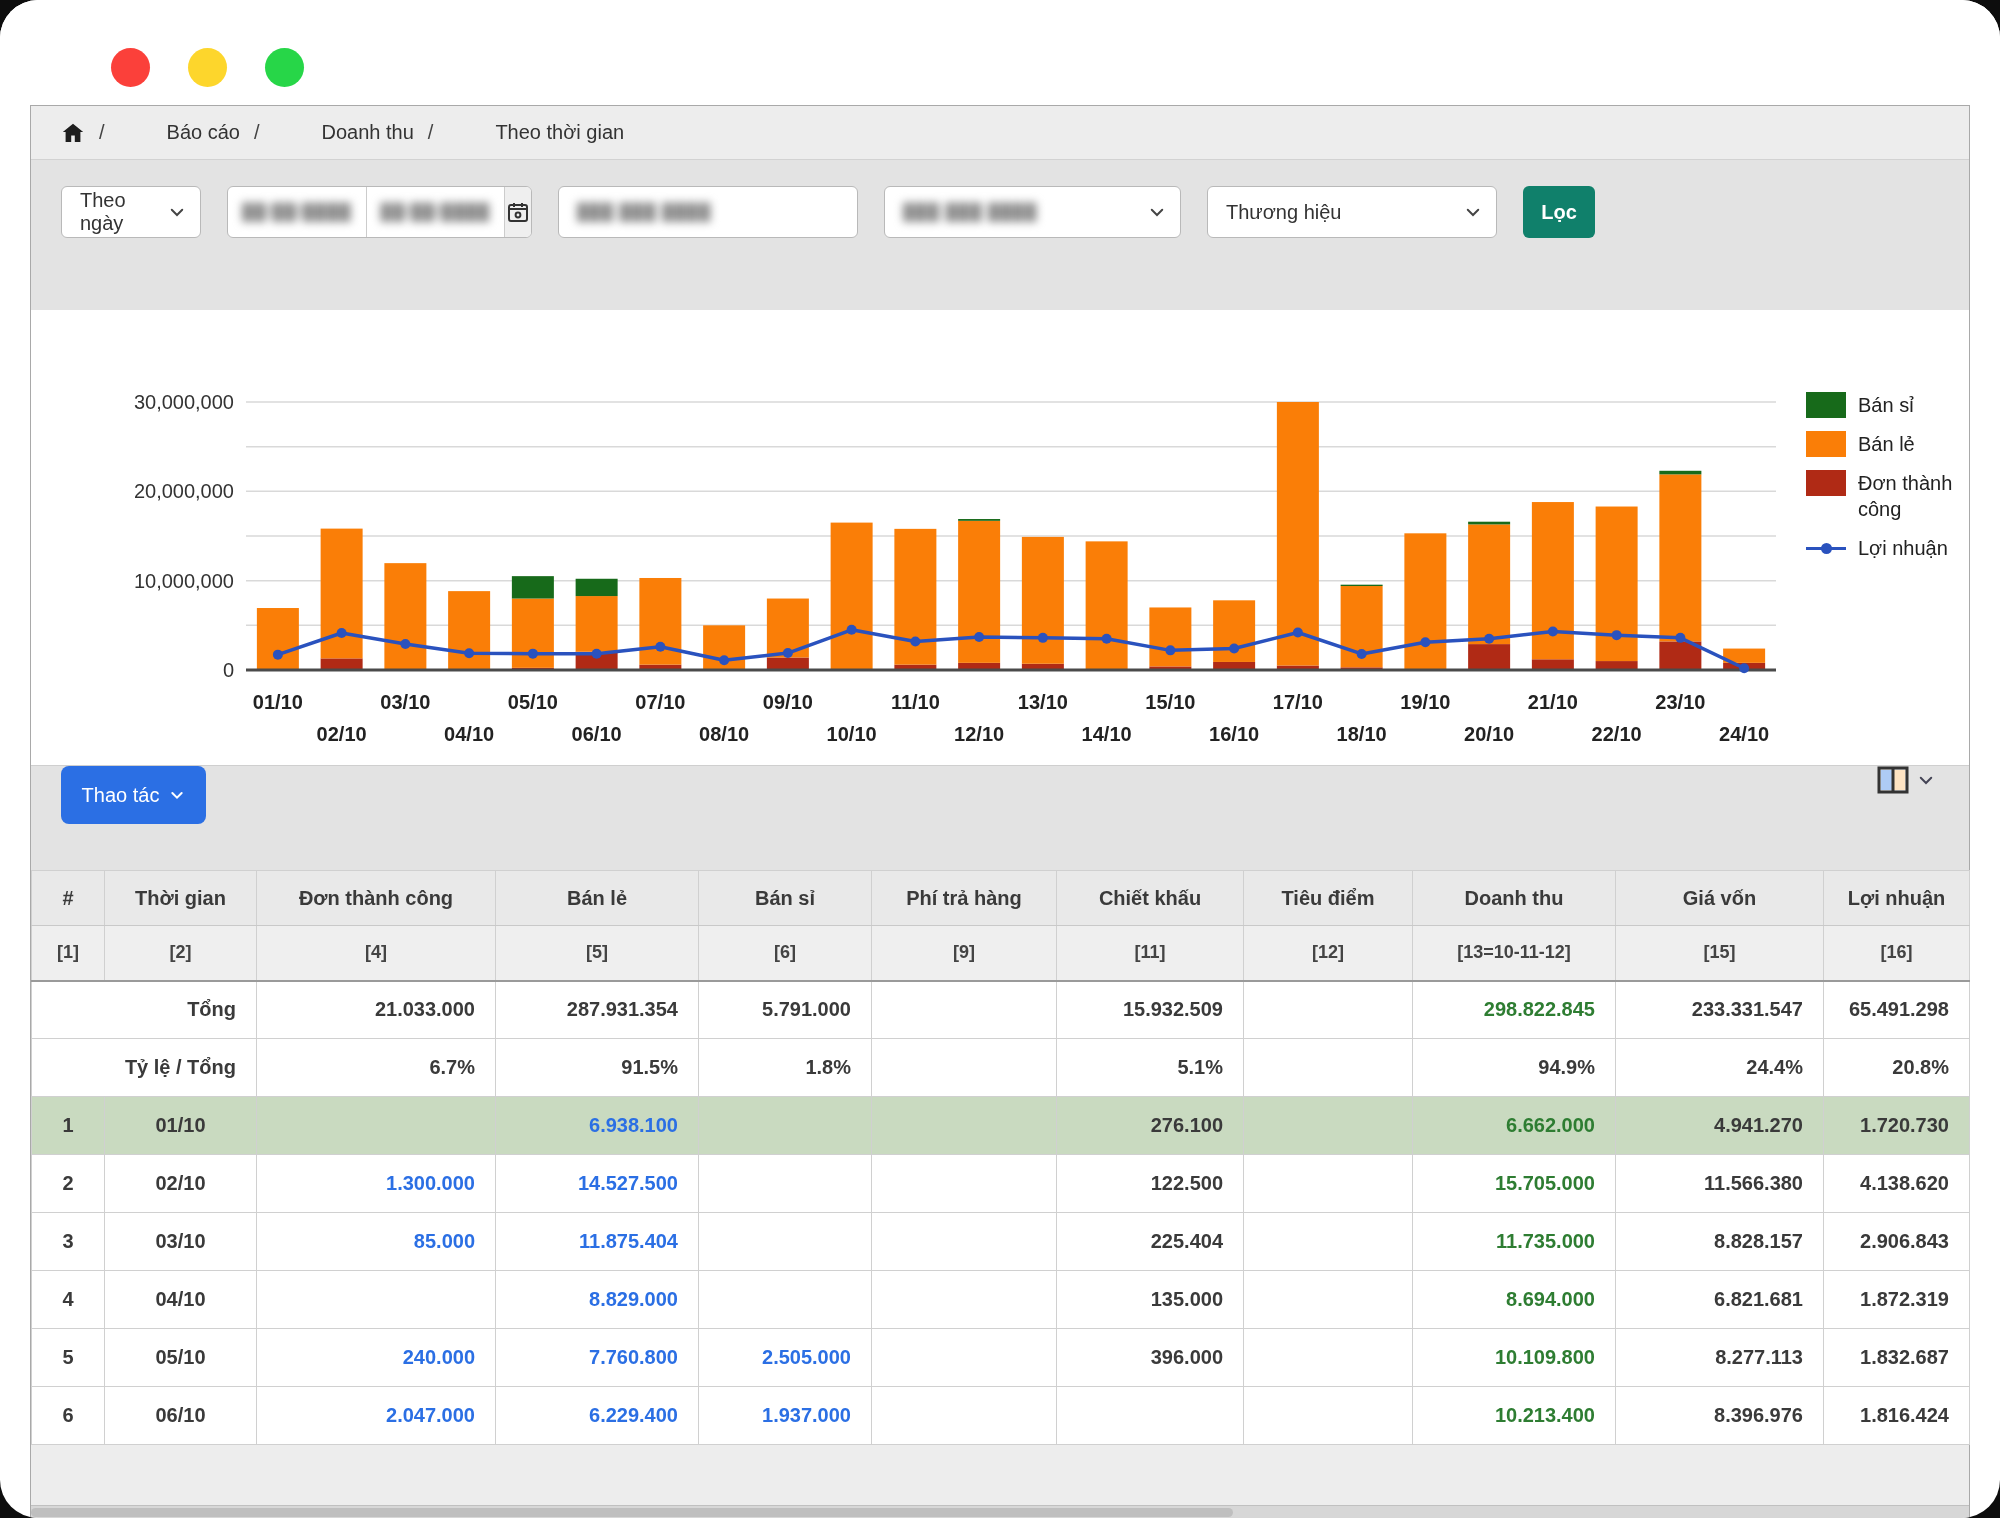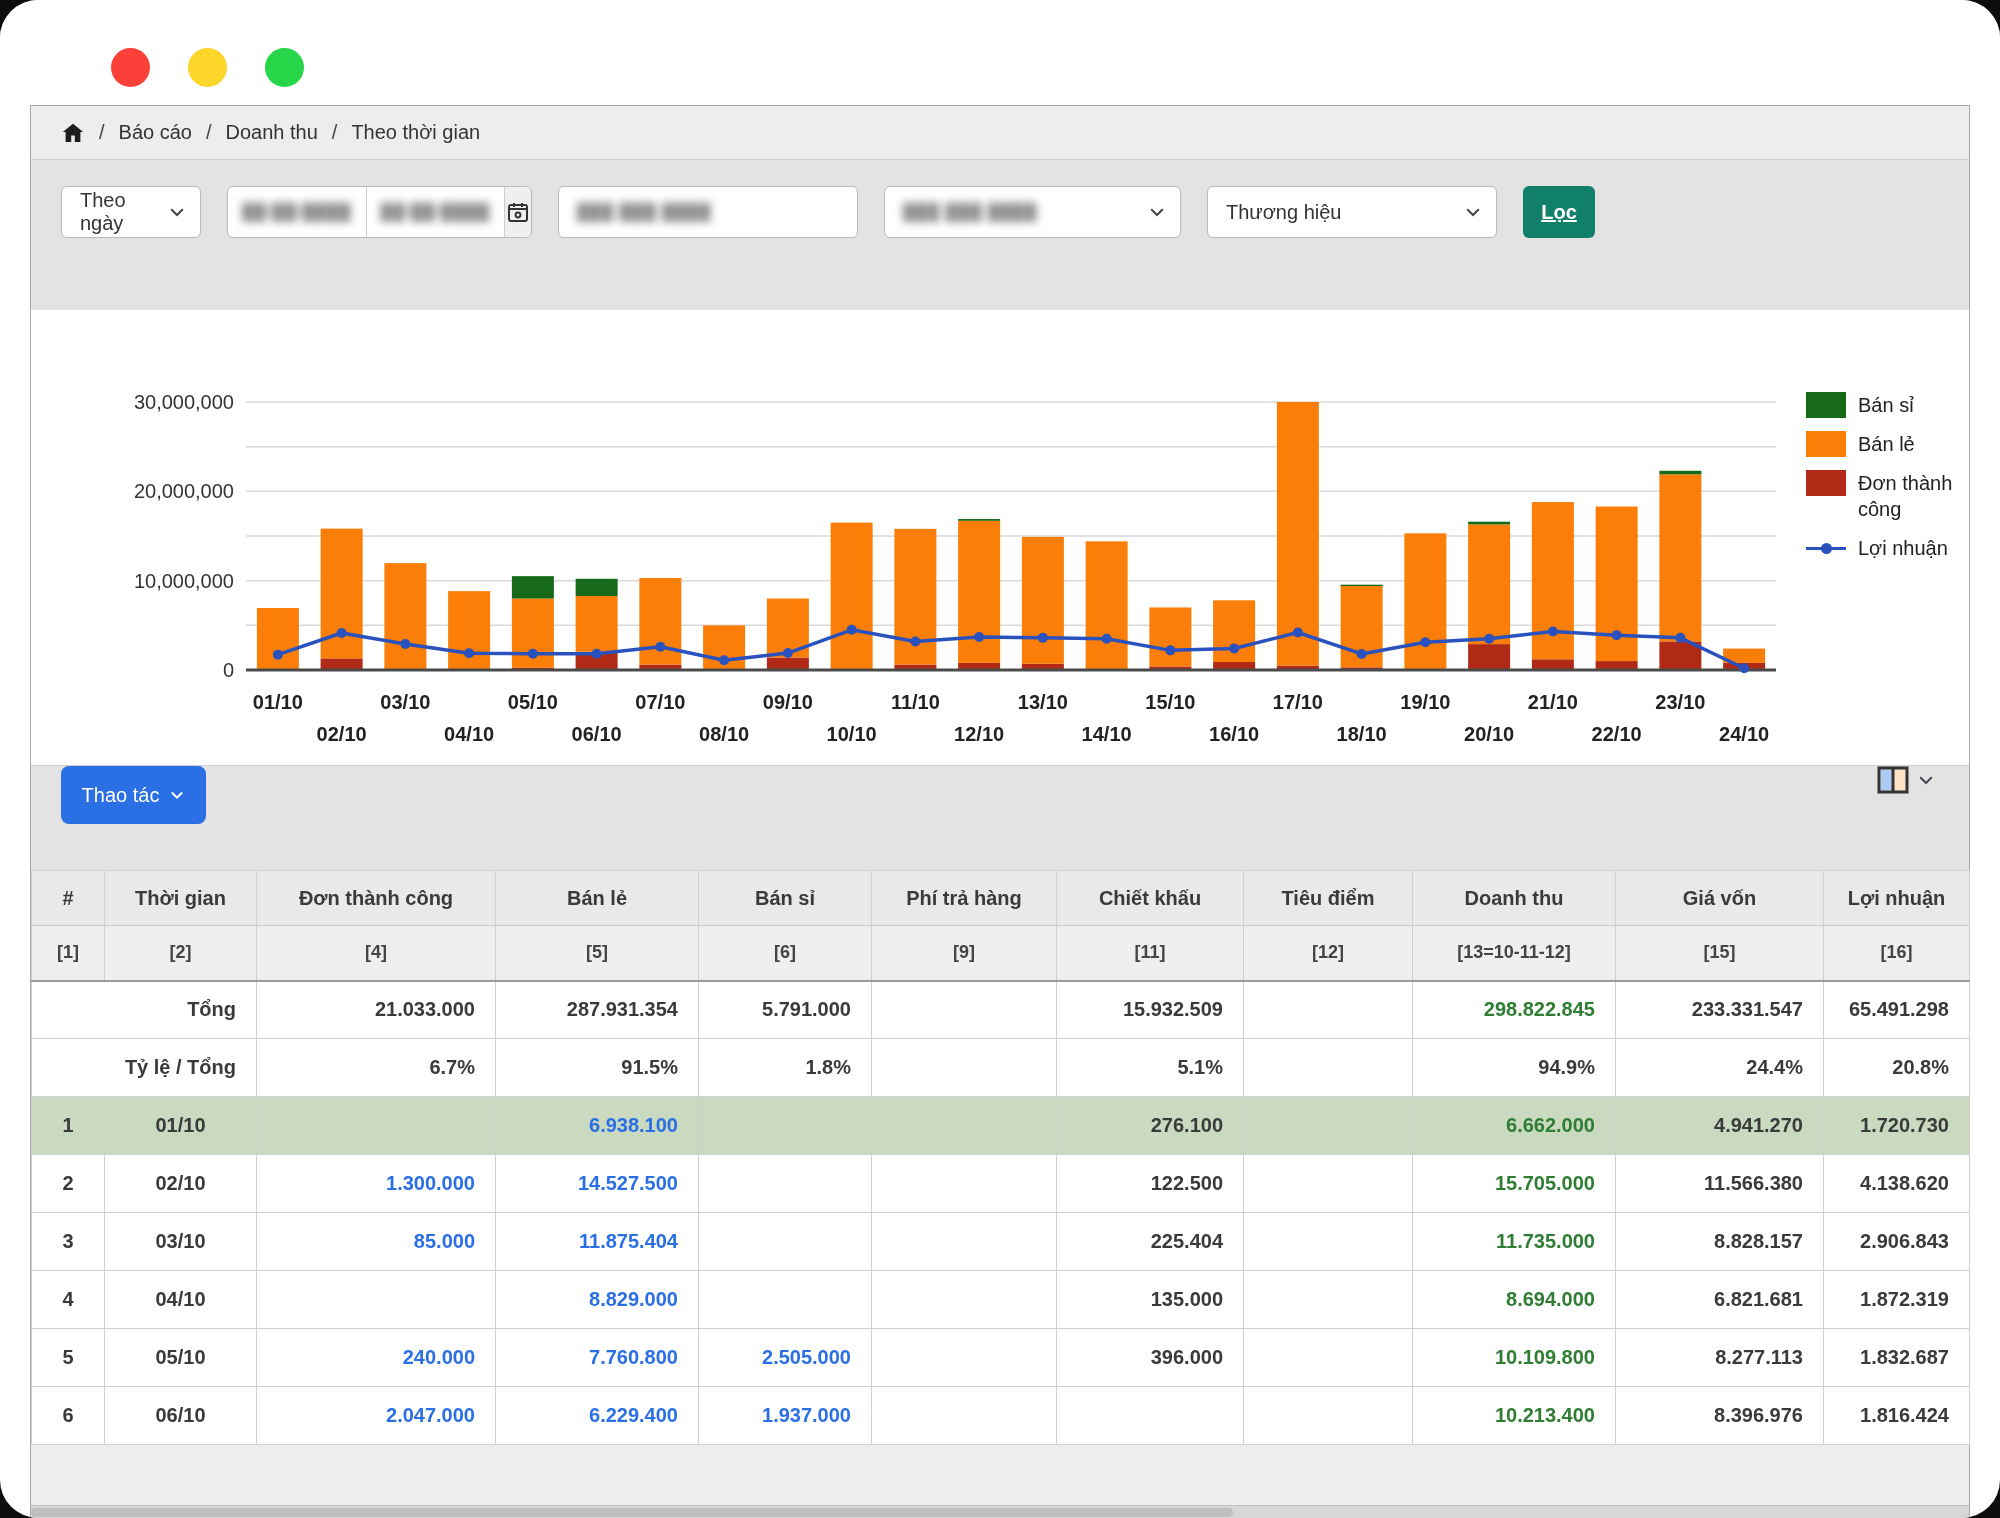--- a/index.html
+++ b/index.html
@@ -9,38 +9,38 @@
   .chrome { position:relative; height:105px; background:#fff; }
   .dot { position:absolute; top:48px; width:39px; height:39px; border-radius:50%; }
   .dot.red { left:111px; background:#fb403a; }
   .dot.yellow { left:188px; background:#fdd62c; }
   .dot.green { left:265px; background:#27d648; }
   
   .content { position:absolute; left:30px; right:30px; top:105px; bottom:0; background:#ededed; border:1px solid #a9a9a9; border-bottom:none; }
   
   .breadcrumb { height:54px; display:flex; align-items:center; gap:14px; padding:0 30px; background:#ededed; border-bottom:1px solid #d2d2d2; font-size:20px; color:#333; }
   .breadcrumb .sep { color:#444; }
-  .crumb { cursor:pointer; }
+  .crumb { cursor:pointer;margin-left:48px; }
   .home-ic { display:flex; align-items:center; cursor:pointer; }
   
   .filterbar { height:150px; background:#e3e3e3; display:flex; align-items:flex-start; gap:26px; padding:26px 0 0 30px; }
   .ctl { height:52px; background:#fff; border:1px solid #b9b9b9; border-radius:6px; display:flex; align-items:center; font-size:20px; color:#333; }
   .select { justify-content:space-between; padding:0 14px 0 18px; cursor:pointer; }
   .select .chev { margin-left:14px; }
   .w-groupby { width:140px; }
   .w-store { width:300px; padding:0 18px; }
   .w-store2 { width:297px; }
   .w-brand { width:290px; }
   .w-cat { width:297px; }
   .dategroup { width:305px; padding:0; overflow:hidden; }
   .dateseg { flex:1; height:100%; display:flex; align-items:center; padding:0 14px; }
   .dateseg.second { border-left:1px solid #ccc; }
   .calseg { width:46px; height:100%; border-left:1px solid #ccc; background:#efefef; display:flex; align-items:center; justify-content:center; cursor:pointer; }
   .masked { filter:blur(4px); color:#8d8d8d; font-size:16px; letter-spacing:1px; white-space:nowrap; }
-  .btn-filter { width:72px; height:52px; border-radius:6px; background:#10806b; color:#fff; font-size:20px; font-weight:700; display:flex; align-items:center; justify-content:center; cursor:pointer; border:none;text-decoration:underline; }
+  .btn-filter { width:72px; height:52px; border-radius:6px; background:#10806b; color:#fff; font-size:20px; font-weight:700; display:flex; align-items:center; justify-content:center; cursor:pointer; border:none; }
   
   .chart-section { position:relative; height:455px; background:#fff; }
   .legend { position:absolute; left:1775px; top:82px; width:162px; font-size:20px; color:#222; display:flex; flex-direction:column; gap:13px; }
   .litem { display:flex; align-items:flex-start; gap:12px; line-height:26px; }
   .sw { width:40px; height:26px; flex:0 0 40px; }
   .lnmark { width:40px; flex:0 0 40px; height:26px; position:relative; }
   .lnmark .ln { position:absolute; top:12px; left:0; width:40px; height:3px; background:#2a52be; }
   .lnmark .pt { position:absolute; top:8px; left:15px; width:11px; height:11px; border-radius:50%; background:#2a52be; }
   
   .toolbar { height:105px; background:#e3e3e3; border-top:1px solid #cfcfcf; display:flex; align-items:flex-start; justify-content:space-between; padding:0 34px 0 30px; }

